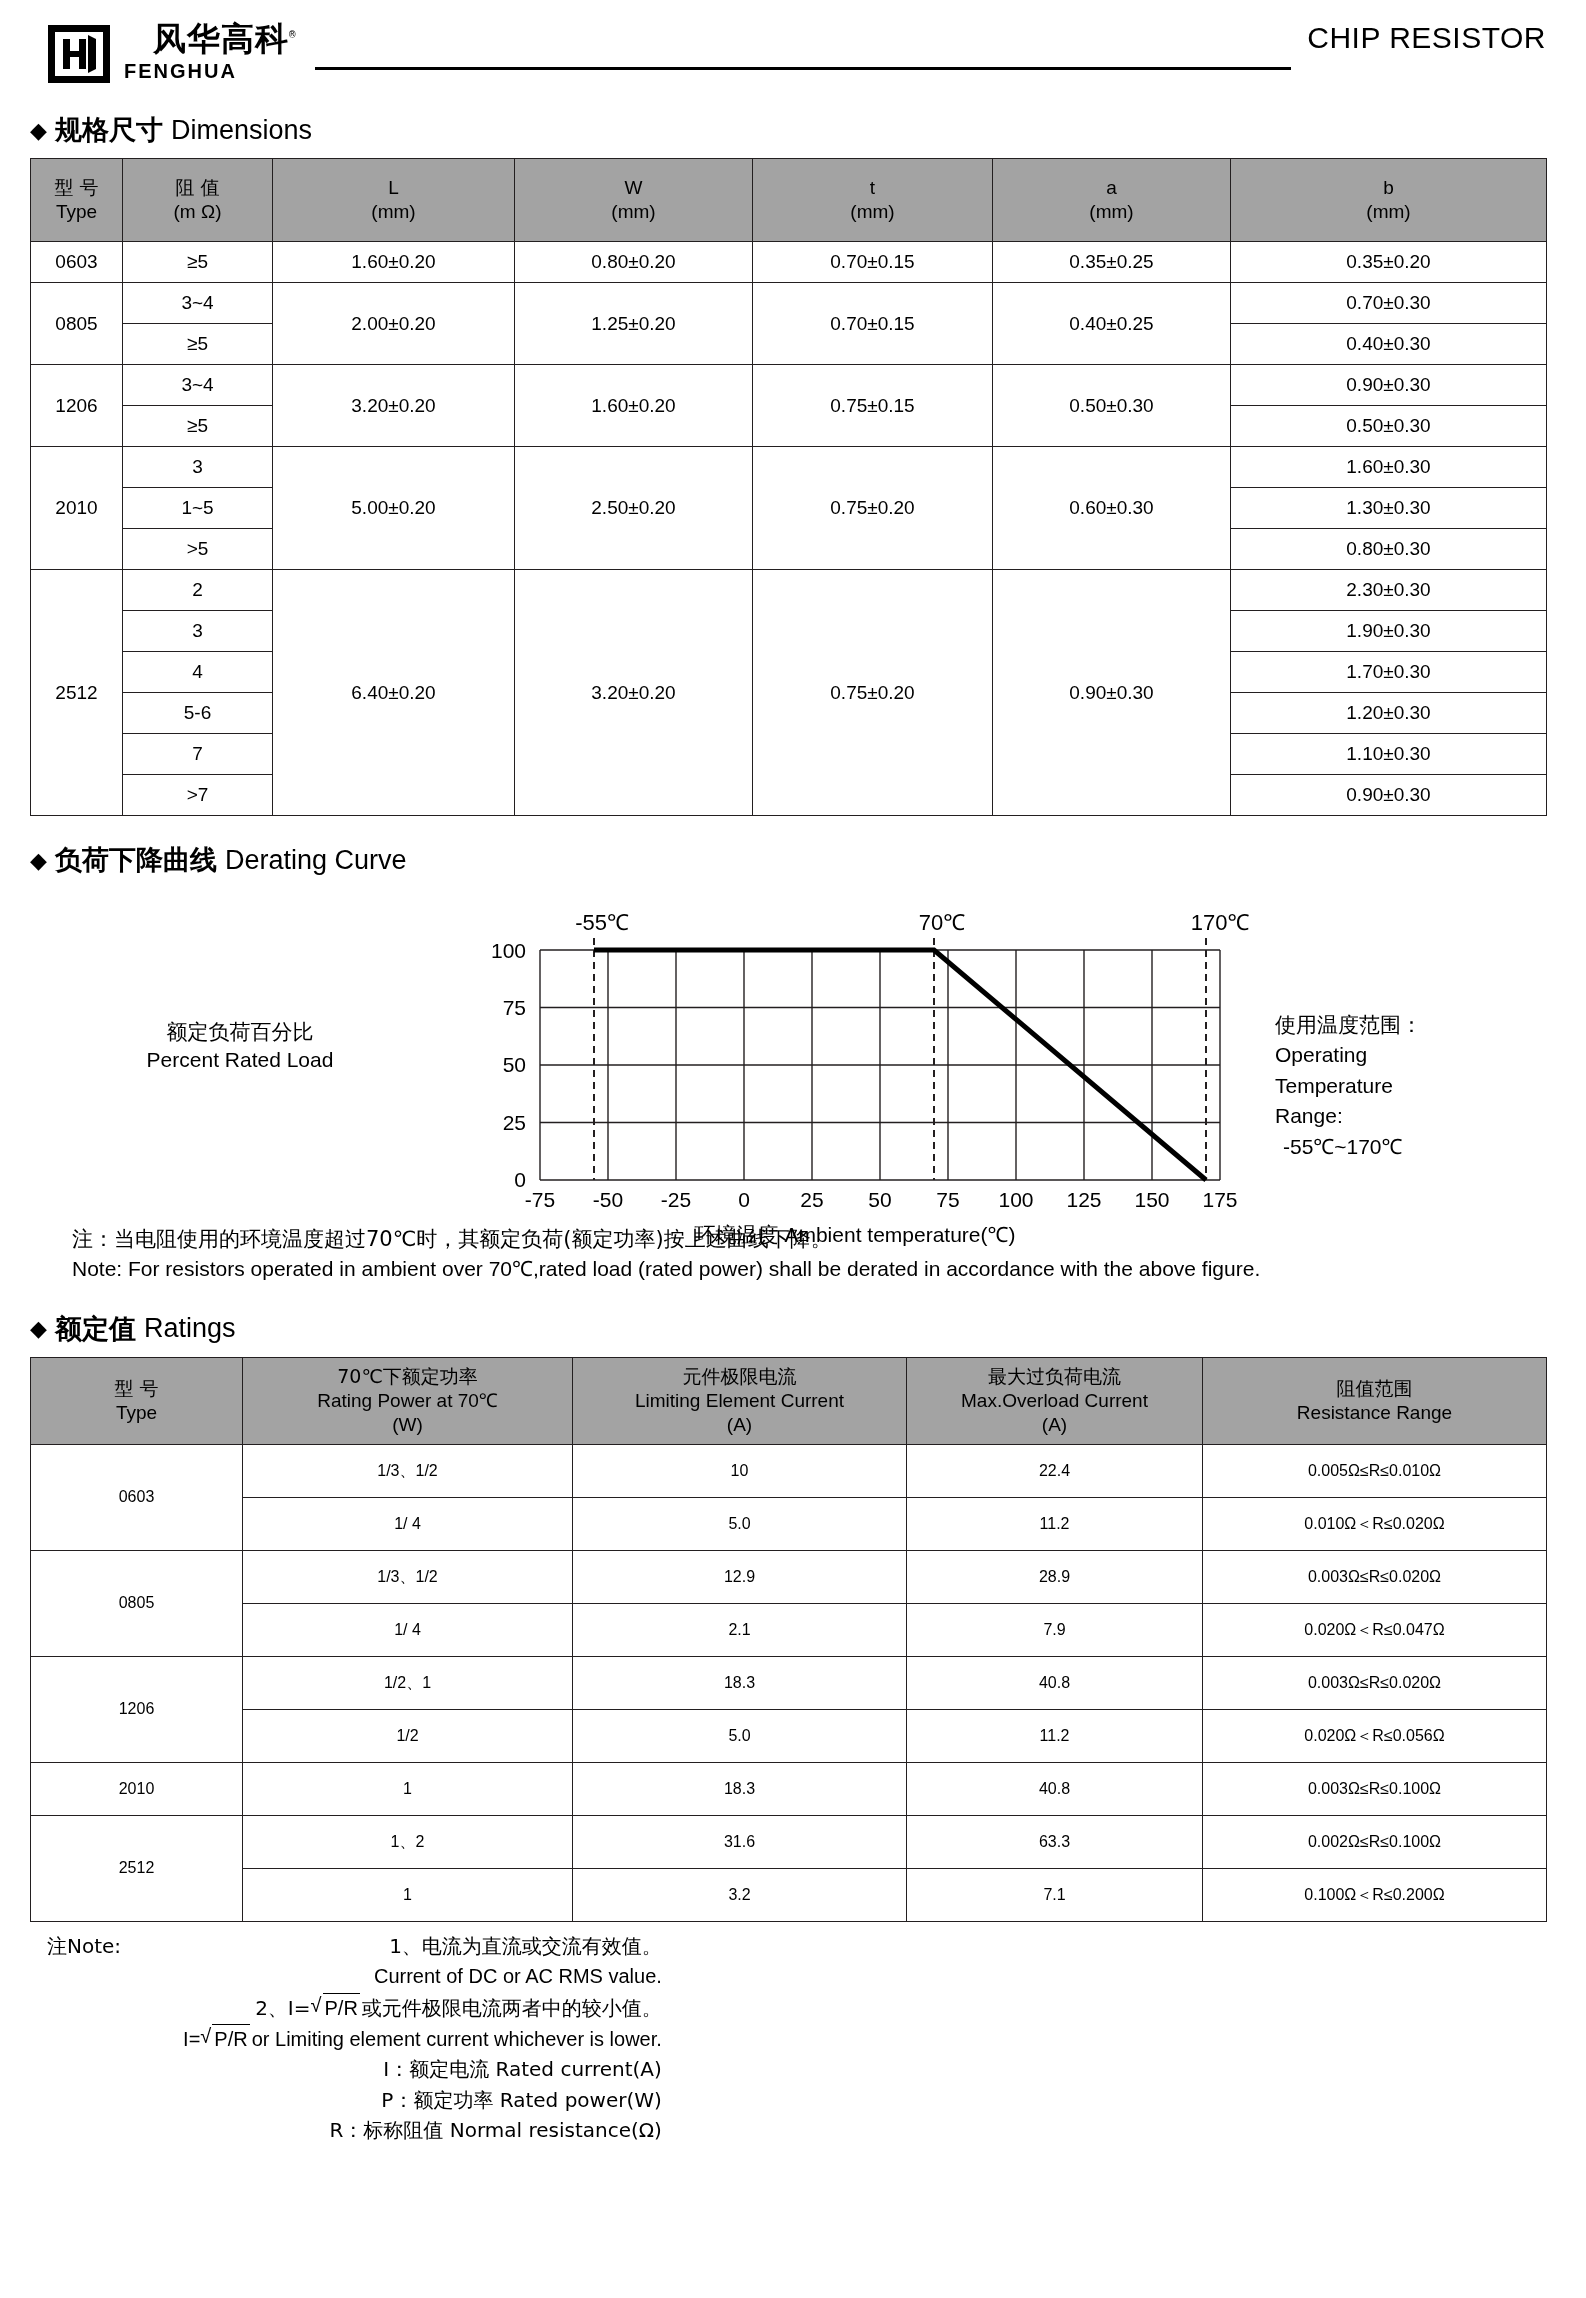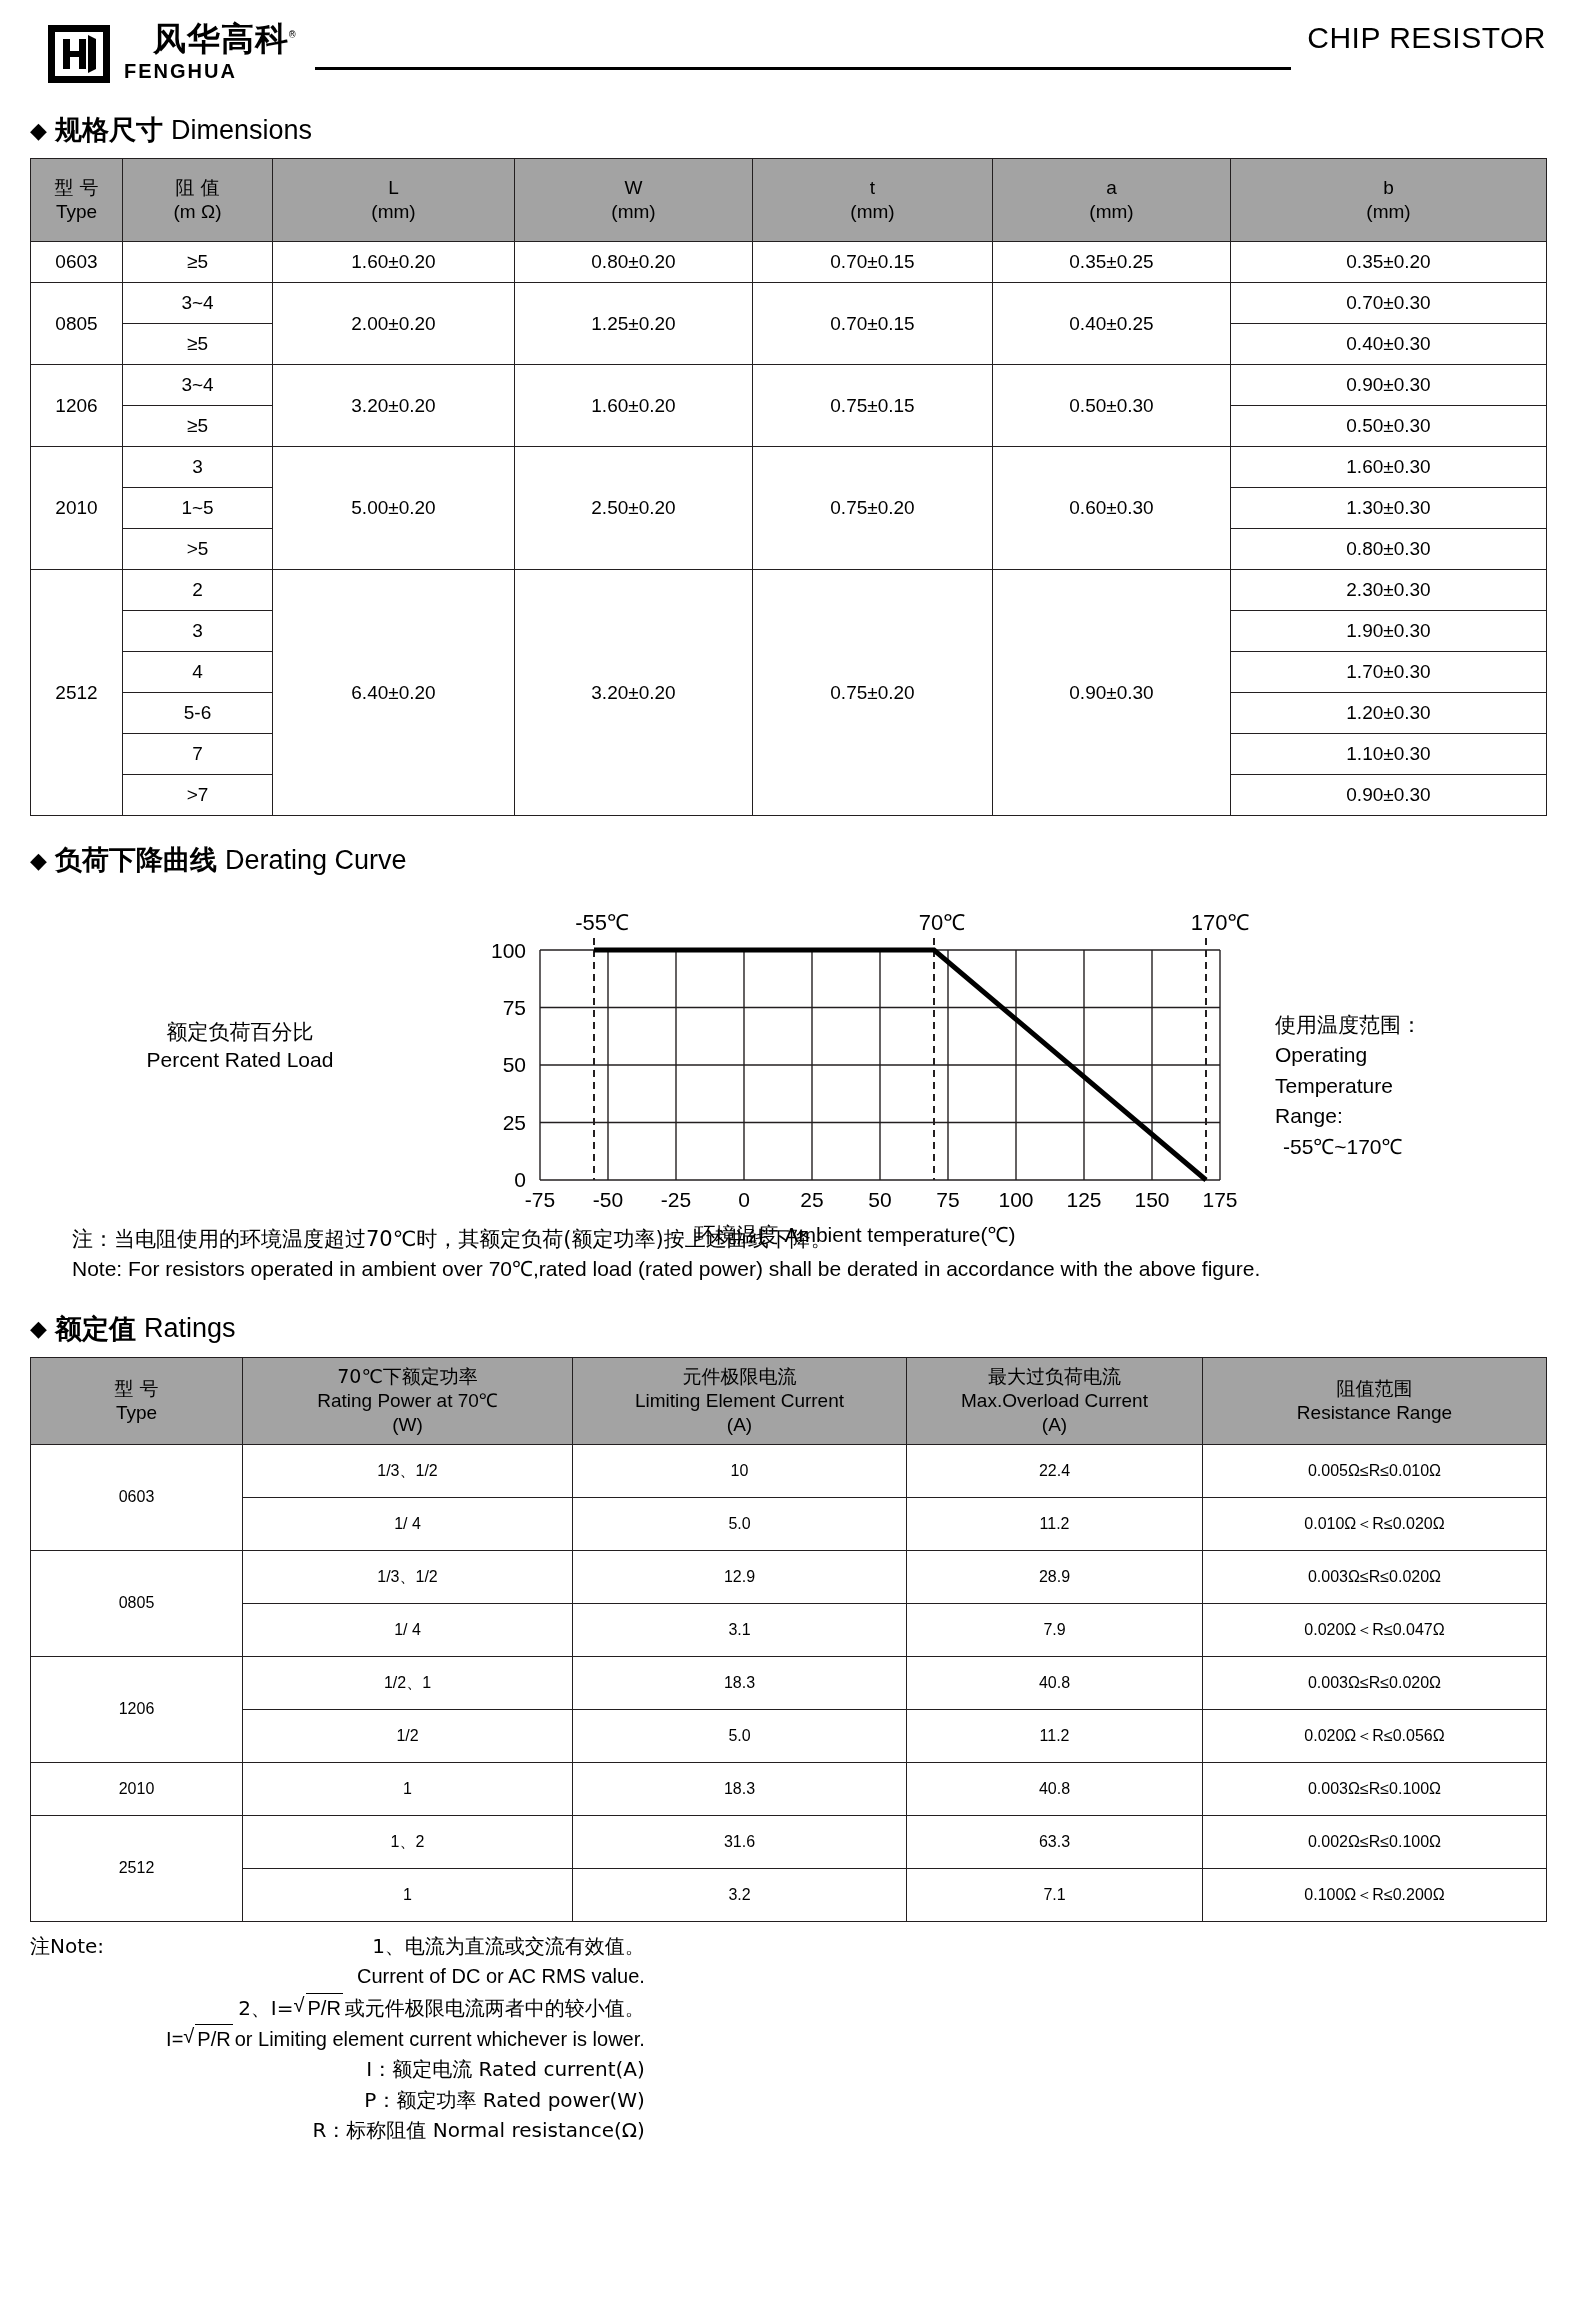--- a/index.html
+++ b/index.html
@@ -124,21 +124,21 @@
   }
   .note-block .cn{font-size:21px;}
 
   
   #ratTable{width:1516px;}
   #ratTable td{height:48px;font-size:16px;}
   #ratTable thead th{height:82px;}
 
   
   .foot{
-    margin:10px 0 0 30px;
+    margin:10px 0 0 47px;
     font-size:20px;
     line-height:1.42;
     display:flex;
     gap:6px;
   }
   .foot-label{white-space:nowrap;font-family:"DejaVu Sans",sans-serif;}
   .foot-list{padding-left:28px;}
   .foot-list .row{margin-bottom:2px;text-align:right;}
   .foot-list .cn{font-family:"DejaVu Sans",sans-serif;}
   .sqrt{display:inline-block;position:relative;padding:0 2px 0 12px;}
@@ -461,21 +461,21 @@
 
       <tr>
         <td rowspan="2">0805</td>
         <td>1/3、1/2</td>
         <td>12.9</td>
         <td>28.9</td>
         <td>0.003Ω≤R≤0.020Ω</td>
       </tr>
       <tr>
         <td>1/ 4</td>
-        <td>3.1</td>
+        <td>2.1</td>
         <td>7.9</td>
         <td>0.020Ω＜R≤0.047Ω</td>
       </tr>
 
       <tr>
         <td rowspan="2">1206</td>
         <td>1/2、1</td>
         <td>18.3</td>
         <td>40.8</td>
         <td>0.003Ω≤R≤0.020Ω</td>

